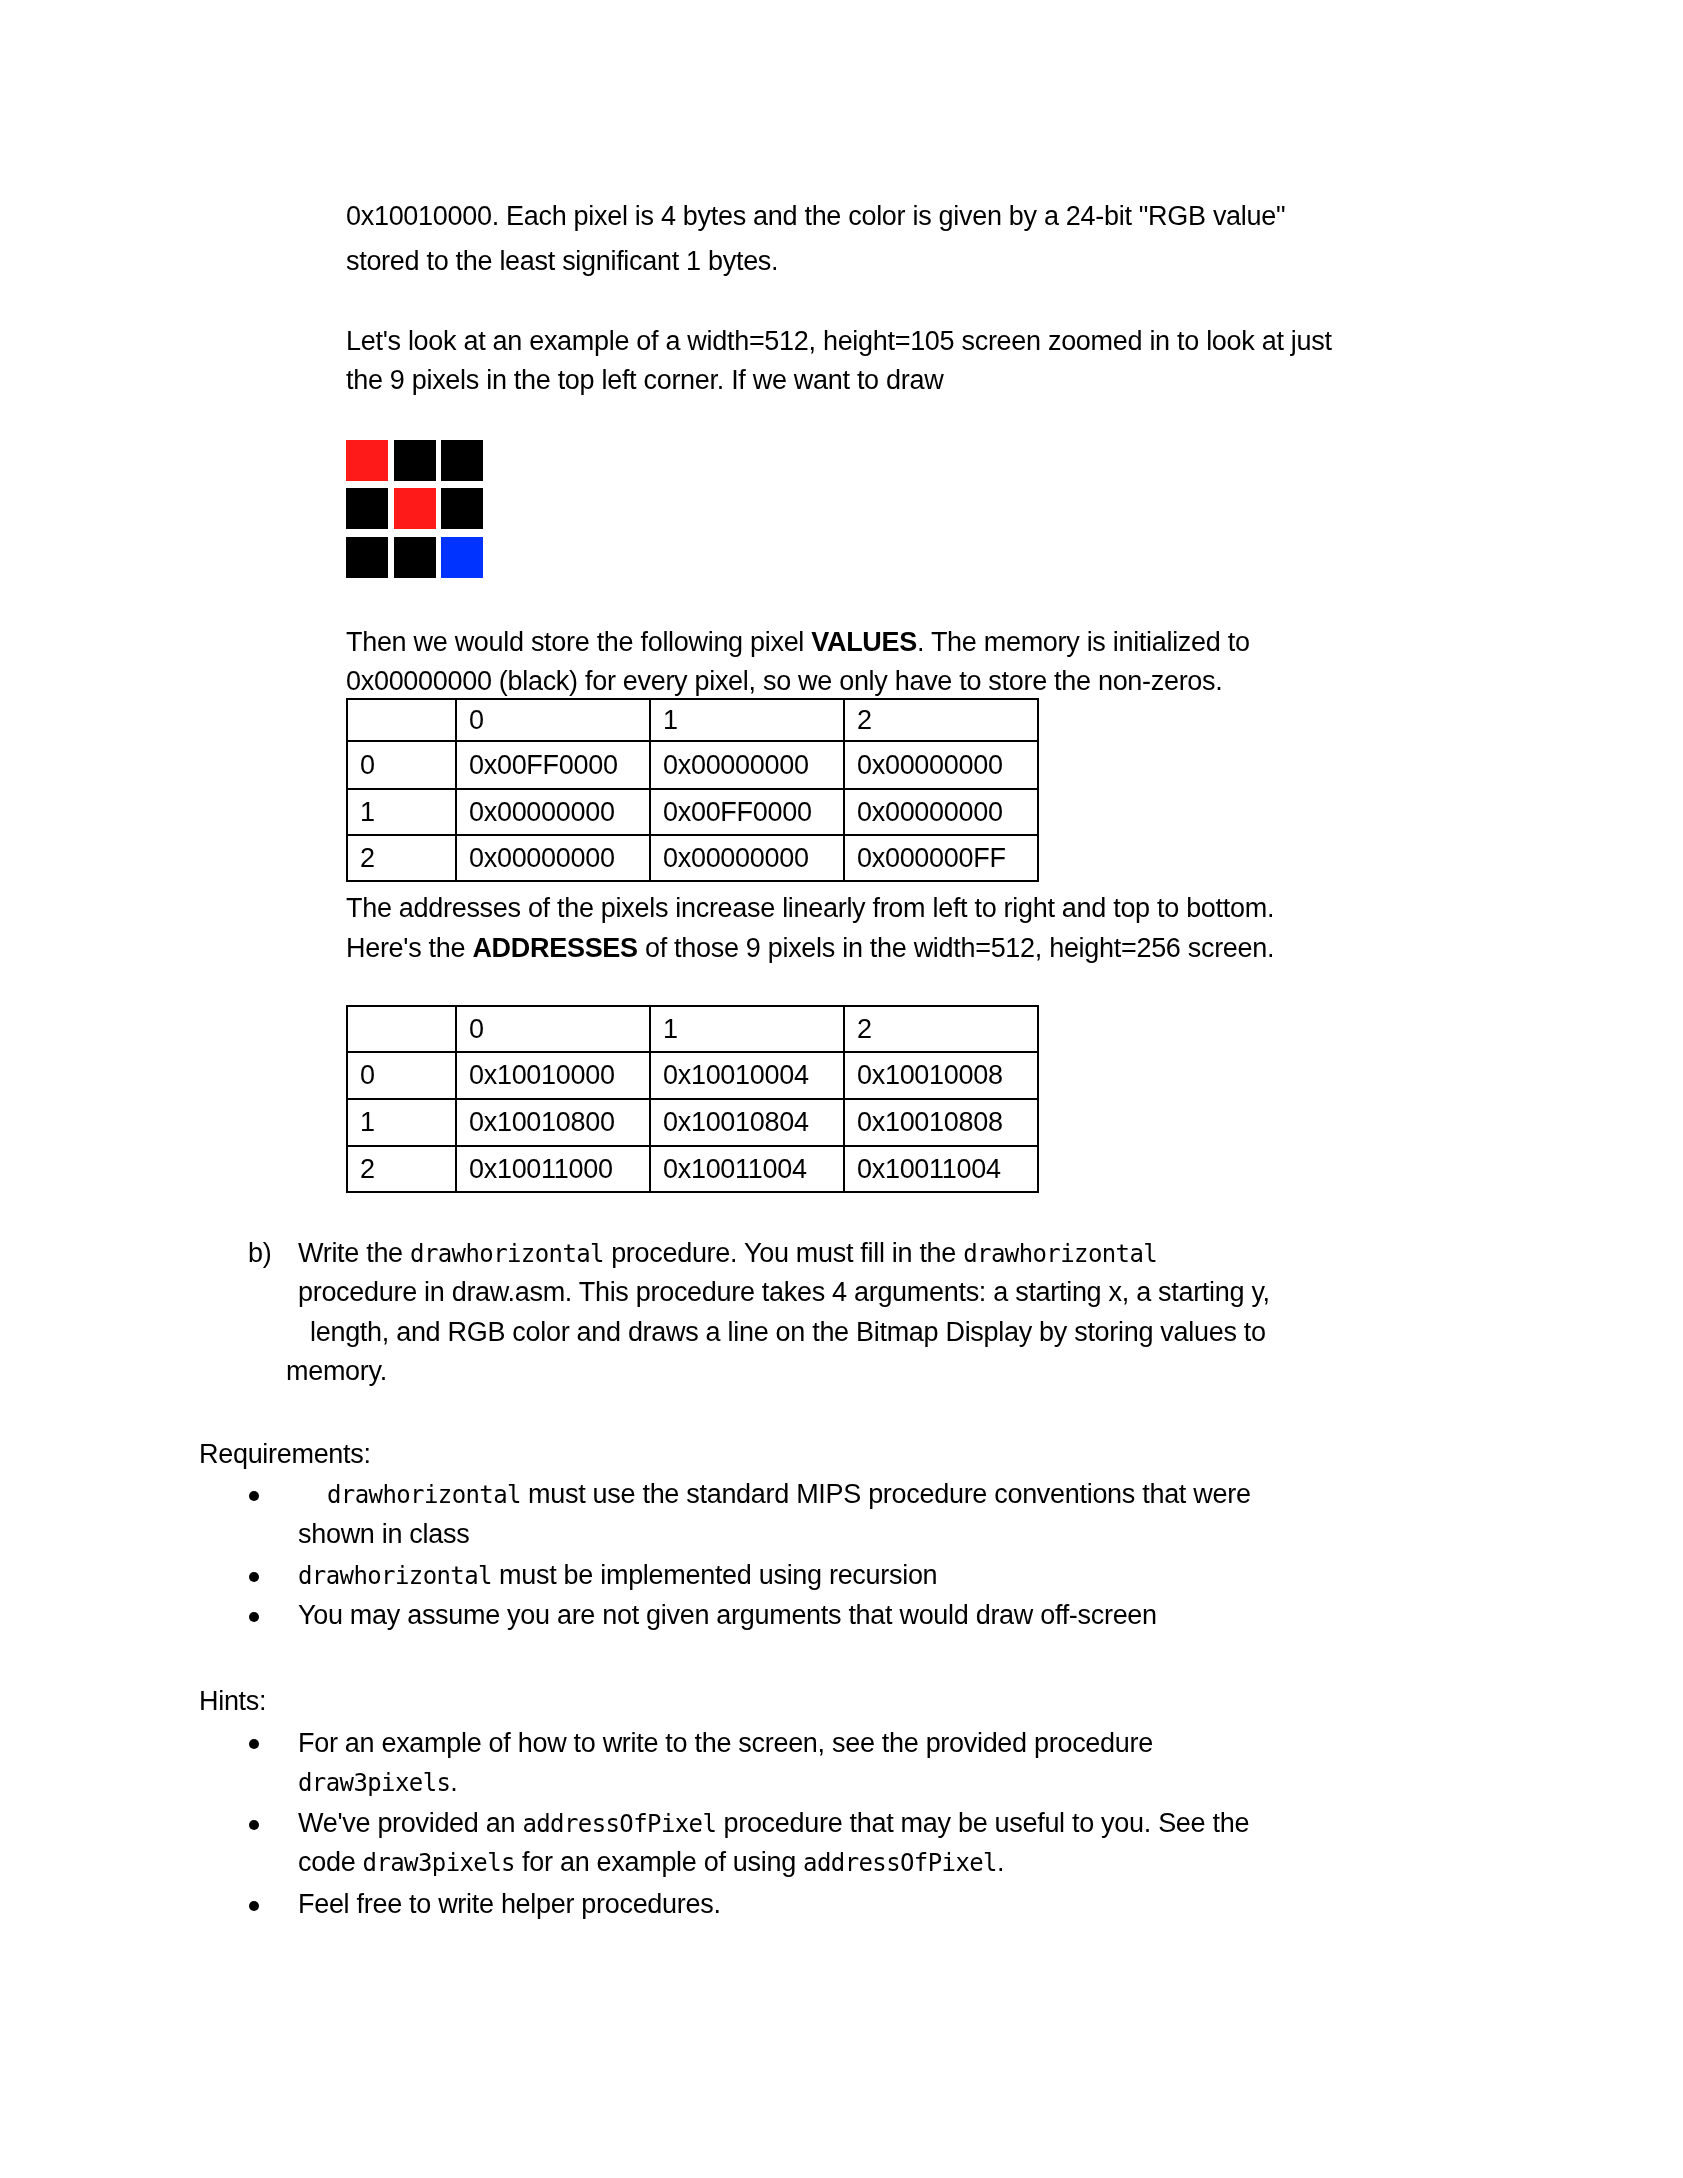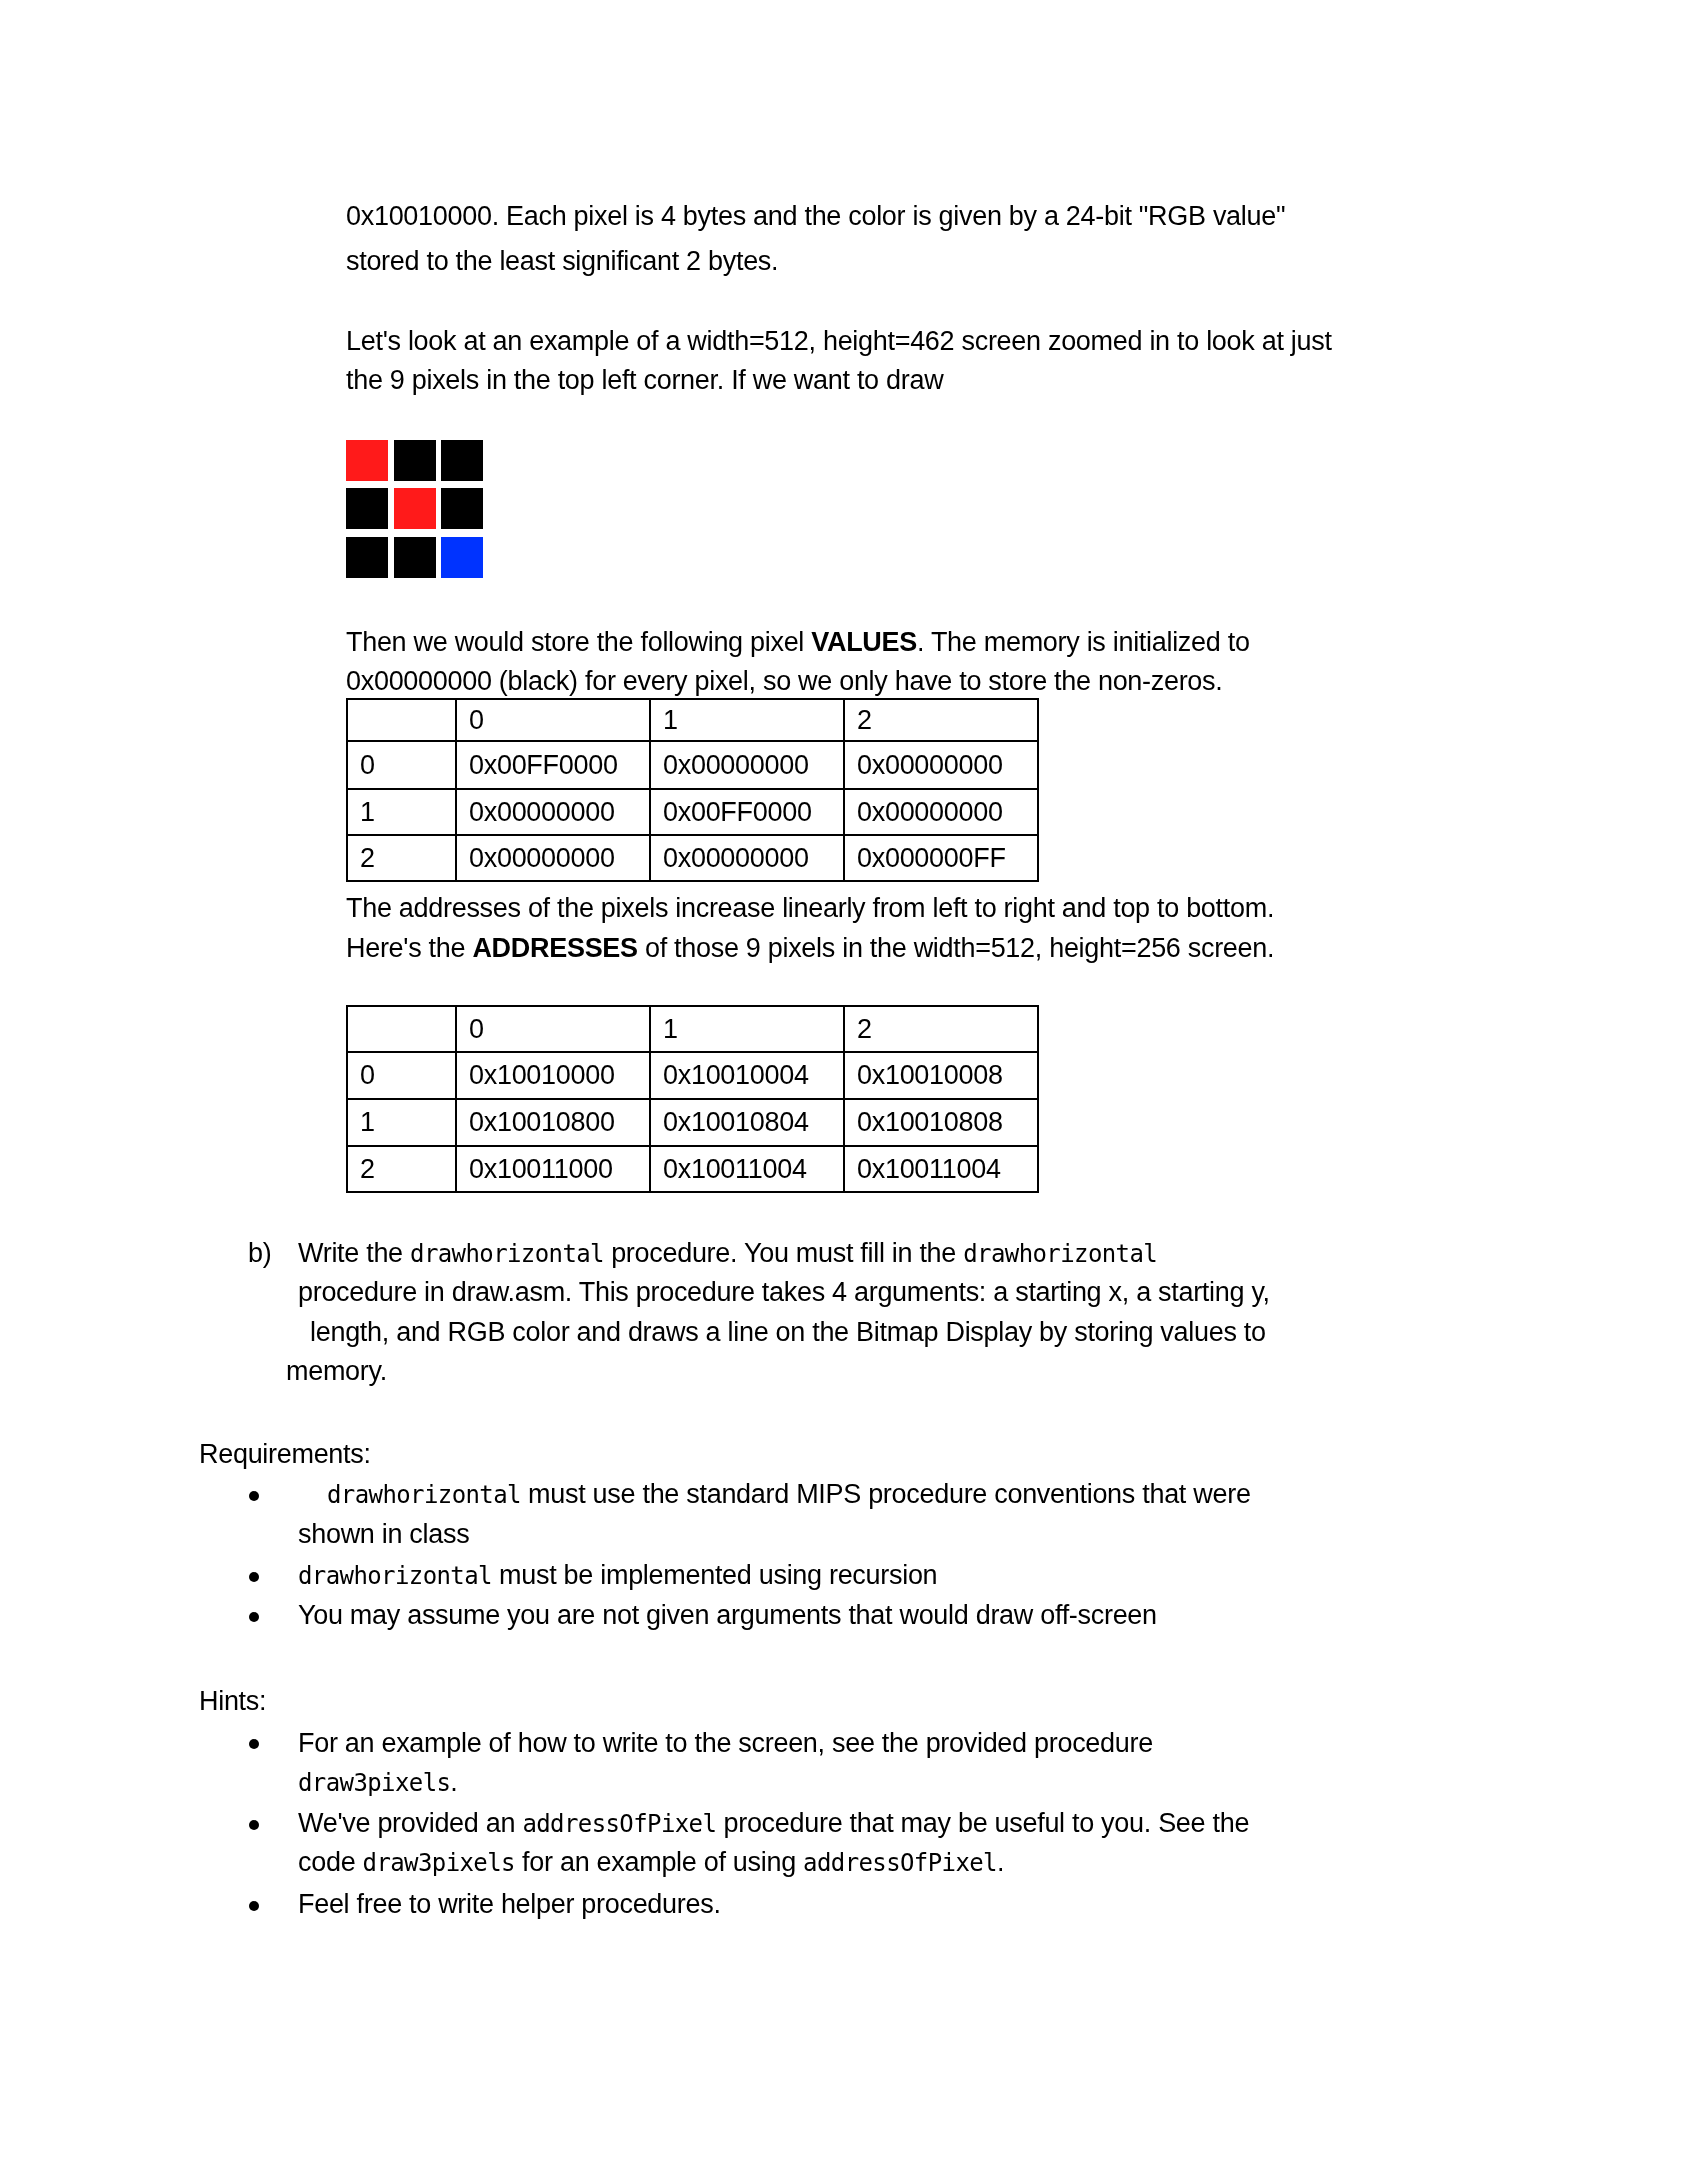--- a/index.html
+++ b/index.html
@@ -16,22 +16,22 @@
   table.t td { border: 2.5px solid #000; padding: 0 0 0 12px; height: 42px; vertical-align: middle;
                white-space: nowrap; box-sizing: border-box; }
   table.t td.c0 { width: 109px; }
   table.t td.cn { width: 194px; }
   .bullet { position: absolute; width: 10px; height: 10px; border-radius: 50%; background: #000; }
 </style>
 </head>
 <body>
 
 <div class="line" style="left:346px; top:200px;">0x10010000. Each pixel is 4 bytes and the color is given by a 24-bit "RGB value"</div>
-<div class="line" style="left:346px; top:245px;">stored to the least significant 2 bytes.</div>
-<div class="line" style="left:346px; top:325px;">Let's look at an example of a width=512, height=462 screen zoomed in to look at just</div>
+<div class="line" style="left:346px; top:245px;">stored to the least significant 1 bytes.</div>
+<div class="line" style="left:346px; top:325px;">Let's look at an example of a width=512, height=105 screen zoomed in to look at just</div>
 <div class="line" style="left:346px; top:364px;">the 9 pixels in the top left corner. If we want to draw</div>
 
 <div class="grid">
   <div class="px" style="left: 0px; top: 0px; background: rgb(255, 26, 26);"></div>
   <div class="px" style="left: 48px; top: 0px; background: rgb(0, 0, 0);"></div>
   <div class="px" style="left: 95px; top: 0px; background: rgb(0, 0, 0);"></div>
   <div class="px" style="left: 0px; top: 48px; background: rgb(0, 0, 0);"></div>
   <div class="px" style="left: 48px; top: 48px; background: rgb(255, 26, 26);"></div>
   <div class="px" style="left: 95px; top: 48px; background: rgb(0, 0, 0);"></div>
   <div class="px" style="left: 0px; top: 97px; background: rgb(0, 0, 0);"></div>

